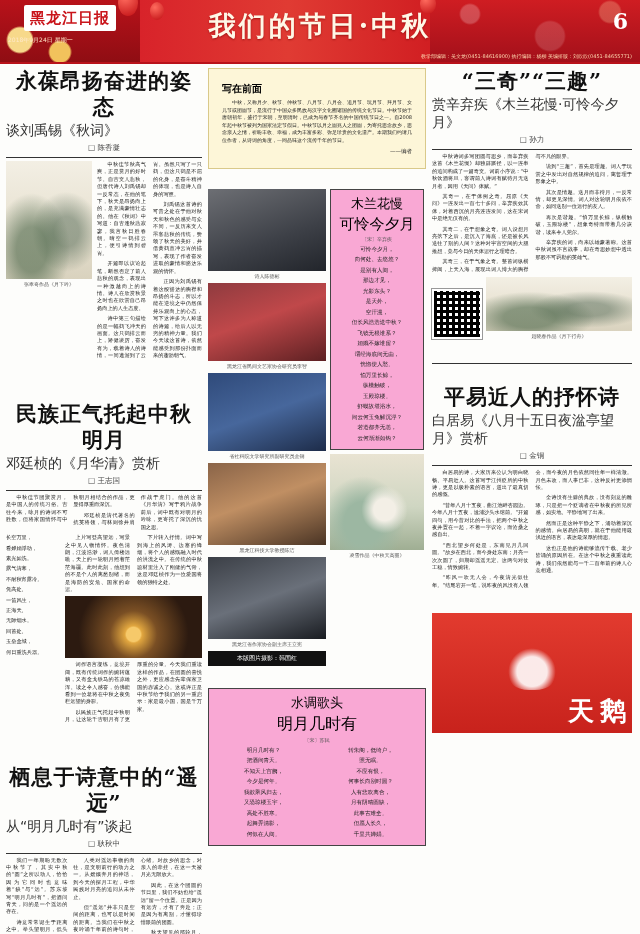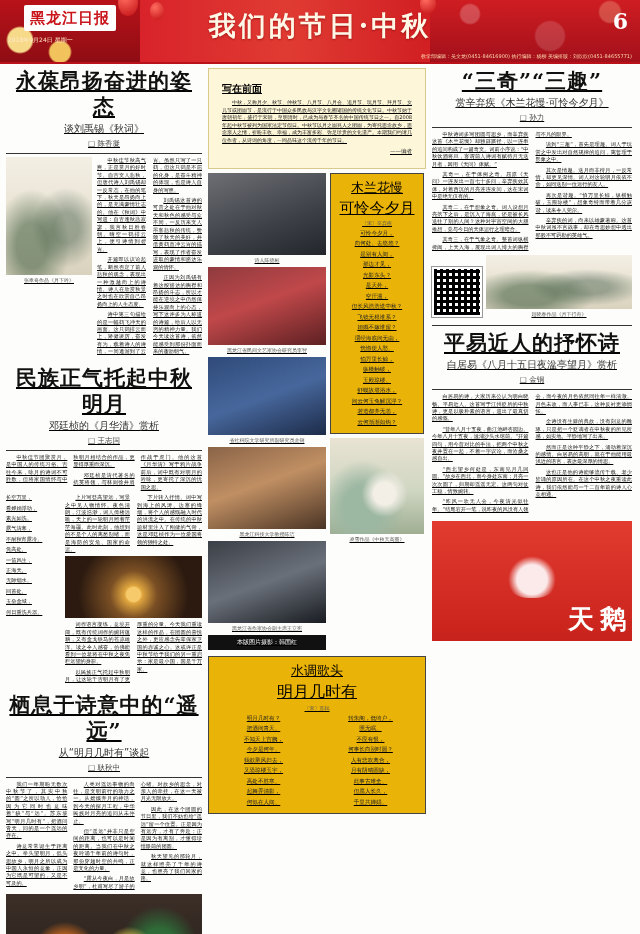--- a/index.html
+++ b/index.html
@@ -48,31 +48,31 @@
     white-space:nowrap;
   }
   .mh-pagenum{
     position:absolute;right:12px;top:8px;color:#fff;font-size:22px;font-weight:bold;z-index:6;
     font-family:"DejaVu Serif","Liberation Serif",serif;
   }
   .lantern{position:absolute;border-radius:50%;background:radial-gradient(circle at 35% 30%,#ff6b5e,#c00d12);z-index:3;}
   .rule{height:2px;background:#b9121a;margin:0;}
   
   .body{display:flex;padding:4px 6px 6px;gap:6px;box-sizing:border-box;height:870px;}
-  .col{display:flex;flex-direction:column;gap:4px;text-decoration:underline;}
+  .col{display:flex;flex-direction:column;gap:20px;}
   .col-a{width:196px;}
   .col-b{width:218px;}
   .col-c{width:200px;}
   
   .headline{
     font-family:"DejaVu Serif","Liberation Serif",serif;
     font-weight:bold;text-align:center;color:#111;letter-spacing:1px;
   }
   .h-big{font-size:21px;line-height:26px;}
-  .subhead{text-align:center;font-size:10px;color:#333;margin-top:2px;}
+  .subhead{text-align:left;font-size:14px;color:#333;margin-top:2px;}
   .byline{text-align:center;font-size:7.5px;color:#444;margin-top:3px;}
   .divline{border-top:1px solid #333;margin:4px 0 3px;}
   .cols2{column-count:2;column-gap:7px;}
   .cols3{column-count:3;column-gap:6px;}
   .txt{
     font-size:5.2px;line-height:7.4px;text-align:justify;color:#222;
     font-family:"DejaVu Sans","Liberation Sans",sans-serif;
     word-break:break-all;
   }
   .txt p{margin:0 0 3px;text-indent:2em;}
@@ -118,21 +118,21 @@
     background:radial-gradient(ellipse at 50% 60%,#fff 0 38%,rgba(255,255,255,0) 60%);
     opacity:.9;
   }
   .papercut .ch{
     position:absolute;left:0;right:0;bottom:4px;text-align:right;color:#fff;
     font-size:26px;font-weight:bold;letter-spacing:6px;
     font-family:"DejaVu Serif","Liberation Serif",serif;
   }
   .boxed-yellow{background:#fdf6d8;border:1px solid #d9c98a;padding:13px;}
   .box-title{font-family:"DejaVu Serif","Liberation Serif",serif;font-weight:bold;font-size:11px;text-align:center;}
-  .poem-box{border:1px solid #444;background:#eab308;padding:5px;}
+  .poem-box{border:1px solid #444;background:#f9a8d4;padding:5px;}
   .poem-title{font-family:"DejaVu Serif","Liberation Serif",serif;text-align:center;}
   .poem-body{font-size:5.6px;line-height:8.5px;text-align:center;color:#222;}
   .poem-body p{margin:0 0 2px;}
   
   .qr{
     width:46px;height:46px;background:
       repeating-linear-gradient(90deg,#000 0 3px,#fff 3px 6px),
       repeating-linear-gradient(0deg,#000 0 3px,#fff 3px 6px);
     background-blend-mode:multiply;border:2px solid #fff;outline:1px solid #999;
   }

